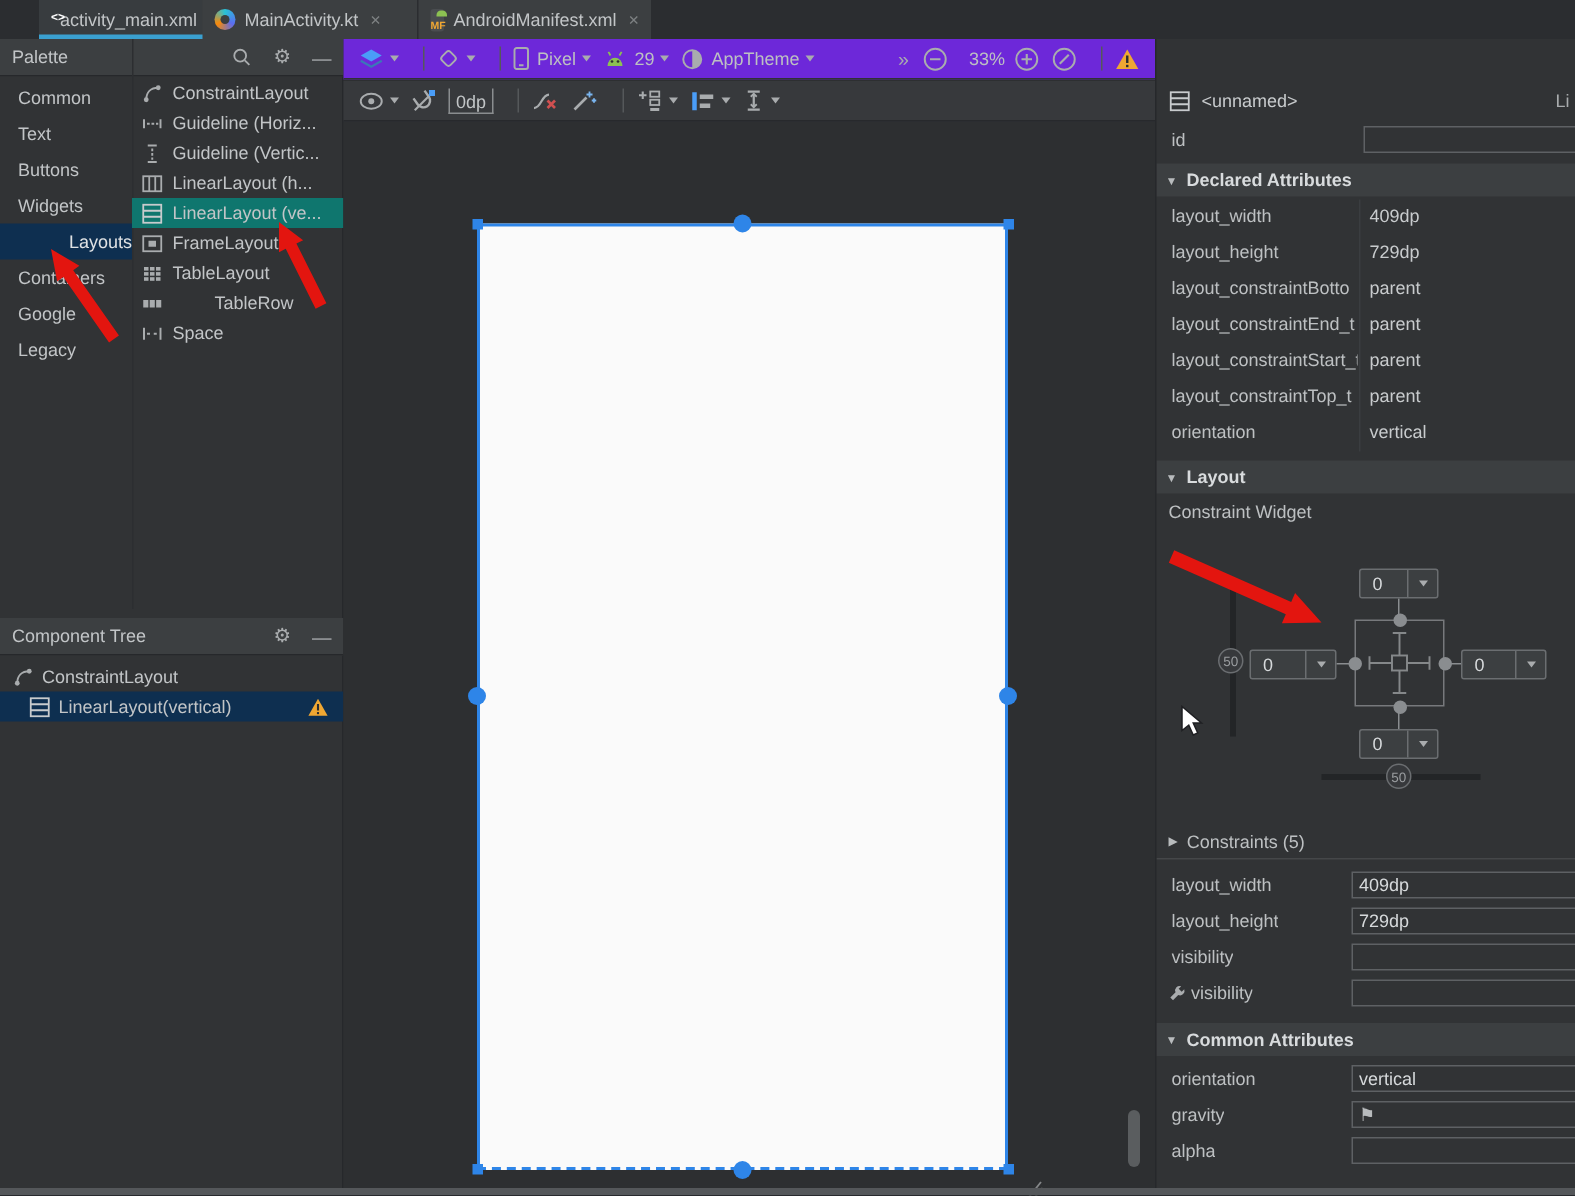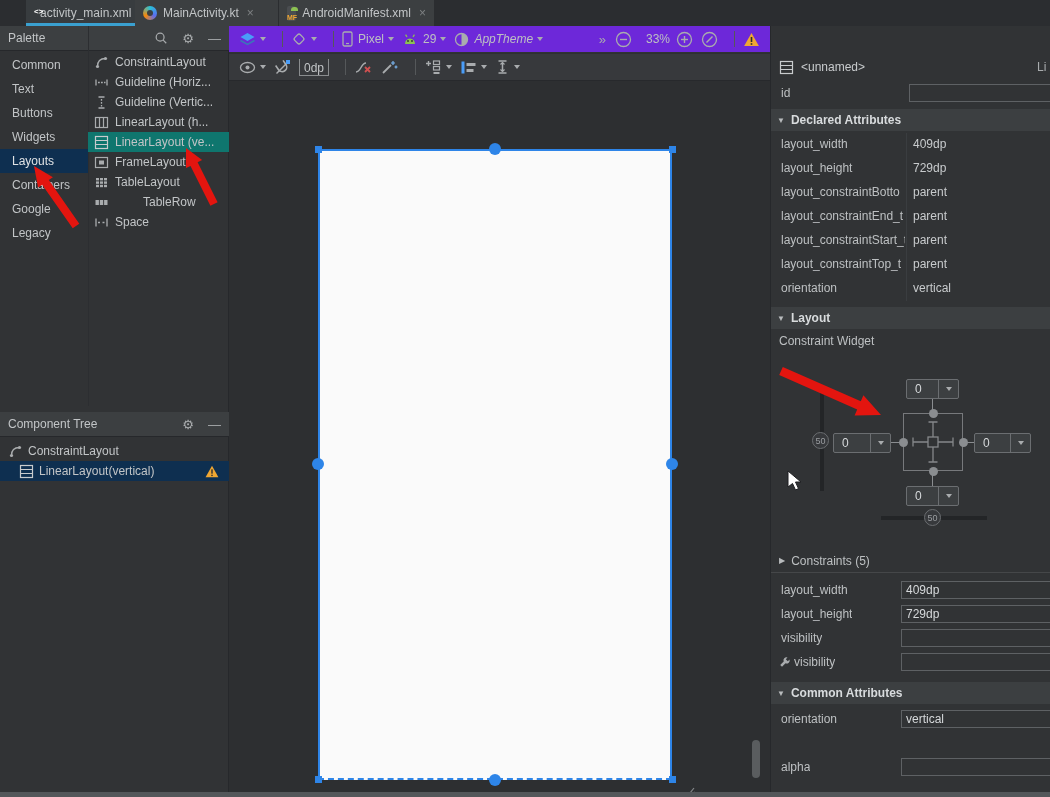--- a/index.html
+++ b/index.html
@@ -28,21 +28,21 @@
        font-size:7px;font-weight:bold;color:#f0a732;}
 
   
   .leftpanel{position:absolute;left:0;top:26px;width:229px;height:766px;background:#313335;border-right:1px solid #26282b;box-sizing:border-box;}
   .panel-header{position:absolute;left:0;width:229px;height:25px;background:#3c3f41;
        border-bottom:1px solid #26282b;display:flex;align-items:center;padding:0 8px;box-sizing:border-box;}
   .ph-title{flex:0 0 auto;color:#c2c5c7;}
   .ph-spacer{flex:1;}
   .ph-ic{color:#a9acae;font-size:13px;margin-left:14px;cursor:default;}
   .pcat{position:absolute;left:0;width:88px;height:24px;line-height:24px;padding-left:12px;box-sizing:border-box;color:#c2c5c7;}
-  .pcat.selected{background:#0e2f50;color:#dfe2e4;}
+  .pcat.selected{background:#0e2f50;color:#dfe2e4;text-align:right;}
   .pitem{position:absolute;left:88px;width:141px;height:20px;display:flex;align-items:center;padding-left:6px;box-sizing:border-box;white-space:nowrap;overflow:hidden;}
   .pitem.selected{background:#0f766e;}
   .picon{flex:0 0 16px;margin-right:5px;}
   .pitem-label{color:#c2c5c7;}
   .pal-vline{position:absolute;left:88px;top:0;width:1px;height:380px;background:#2c2e31;}
 
   .ctree-row{position:absolute;left:0;width:229px;height:20px;display:flex;align-items:center;box-sizing:border-box;}
   .ctree-row.selected{background:#0e2f50;}
   .ctree-label{margin-left:5px;color:#c2c5c7;white-space:nowrap;}
 
@@ -316,21 +316,21 @@
             <circle cx="10" cy="8" r="0.9" fill="#2d2f31"></circle>
           </svg>
         <span style="margin-left:5px;">29</span>
         <span class="dd"></span>
       </span>
       <span class="titem">
         <svg width="15" height="15" viewBox="0 0 15 15">
             <circle cx="7.5" cy="7.5" r="6" fill="none" stroke="#a9acae" stroke-width="1.3"></circle>
             <path d="M7.5,1.5 a6,6 0 0 1 0,12 z" fill="#a9acae"></path>
           </svg>
-        <span style="margin-left:5px;font-style:italic;">AppTheme</span>
+        <span style="margin-left:5px;">AppTheme</span>
         <span class="dd"></span>
       </span>
       <span class="spacer"></span>
       <span class="titem ovf">»</span>
       <span class="titem">
         <svg width="17" height="17" viewBox="0 0 17 17">
             <circle cx="8.5" cy="8.5" r="7" fill="none" stroke="#a9acae" stroke-width="1.3"></circle>
             <line x1="5" y1="8.5" x2="12" y2="8.5" stroke="#a9acae" stroke-width="1.4"></line>
           </svg>
       </span>
@@ -575,20 +575,24 @@
     </div>
 
     <div class="sec-header" style="top:656px;">
       <span class="sec-arrow">▼</span>
       <span>Common Attributes</span>
     </div>
     <div class="drow" style="top:682px;">
       <span class="arow-label" style="top:4px;">orientation</span>
       <div class="field" style="left:130px;top:2px;width:150px;">vertical</div>
     </div>
+    <div class="drow" style="top:706px;">
+      <span class="arow-label" style="top:4px;">gravity</span>
+      <div class="field" style="left:130px;top:2px;width:150px;"><span style="color:#b8bbbd;">⚑</span></div>
+    </div>
     <div class="drow" style="top:730px;">
       <span class="arow-label" style="top:4px;">alpha</span>
       <div class="field" style="left:130px;top:2px;width:150px;"></div>
     </div>
   </div>
 
   <svg class="arrow-svg" style="left:24px;top:158px;" width="60" height="75">
     <polygon points="55.3,65.7 24.8,22.1 28.9,19.2 10,8 14.1,29.6 18.2,26.7 48.7,70.3" fill="#e3150f"></polygon>
   </svg>
   <svg class="arrow-svg" style="left:178px;top:140px;" width="45" height="70">

